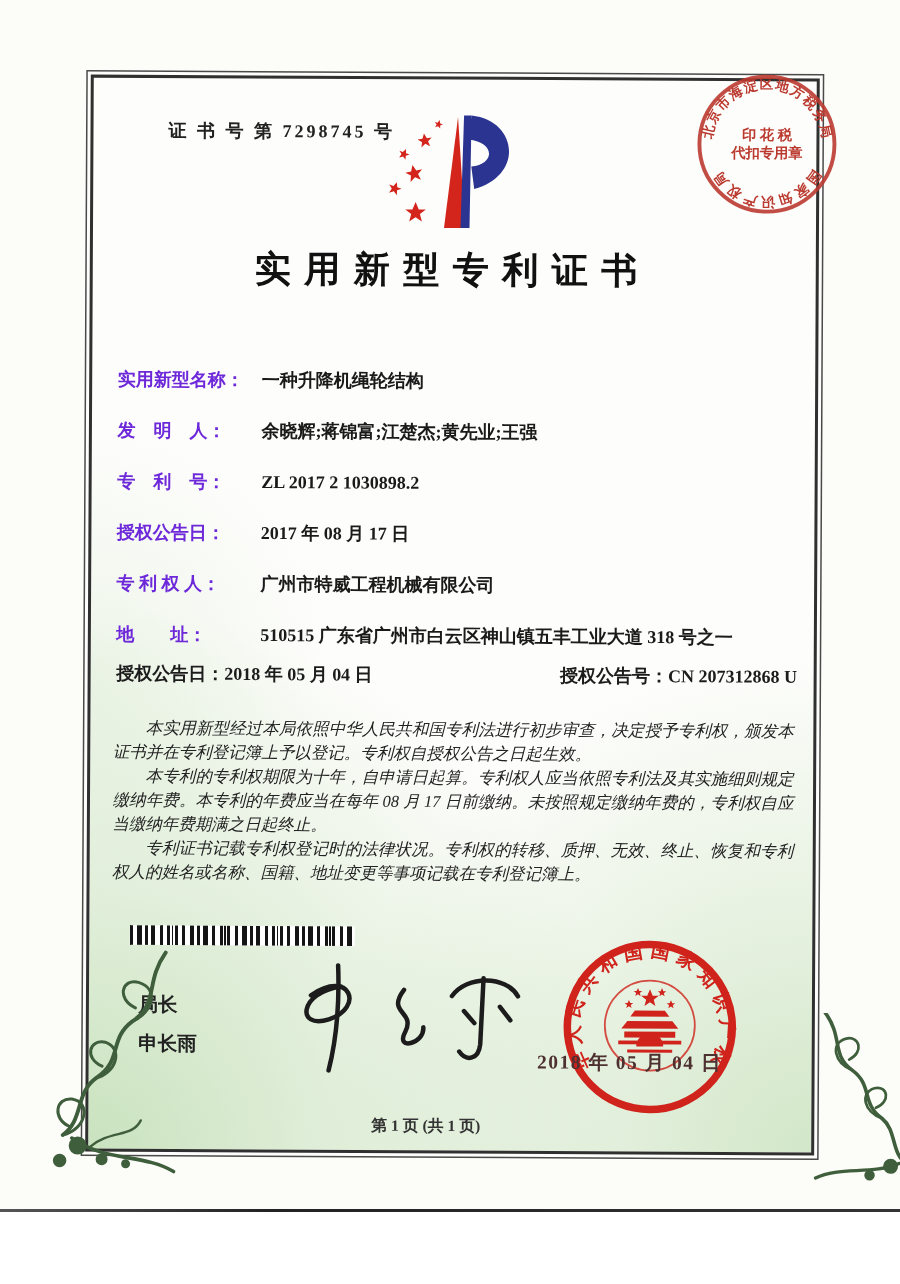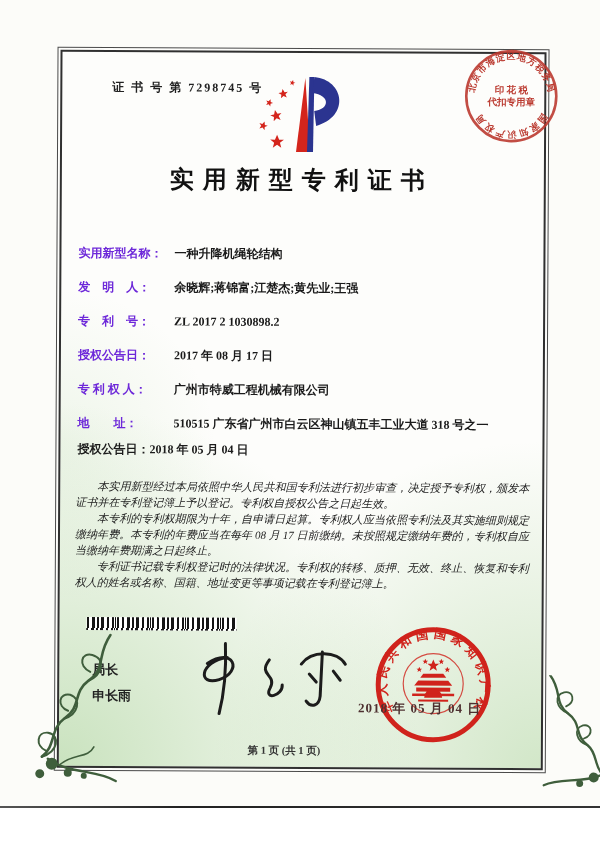--- a/index.html
+++ b/index.html
@@ -135,20 +135,21 @@
       <div class="frow">
         <span class="flabel">专 利 权 人：</span>
         <span class="fvalue">广州市特威工程机械有限公司</span>
       </div>
       <div class="frow" style="margin-bottom:6px;">
         <span class="flabel">地　　址：</span>
         <span class="fvalue">510515 广东省广州市白云区神山镇五丰工业大道 318 号之一</span>
       </div>
       <div class="grow">
         <span class="gitem"><span>授权公告日：</span><span>2018 年 05 月 04 日</span></span>
+        <span class="gitem"><span>授权公告号：</span><span>CN 207312868 U</span></span>
       </div>
     </div>
 
     <div class="paras">
       <p>本实用新型经过本局依照中华人民共和国专利法进行初步审查，决定授予专利权，颁发本证书并在专利登记簿上予以登记。专利权自授权公告之日起生效。</p>
       <p>本专利的专利权期限为十年，自申请日起算。专利权人应当依照专利法及其实施细则规定缴纳年费。本专利的年费应当在每年 08 月 17 日前缴纳。未按照规定缴纳年费的，专利权自应当缴纳年费期满之日起终止。</p>
       <p>专利证书记载专利权登记时的法律状况。专利权的转移、质押、无效、终止、恢复和专利权人的姓名或名称、国籍、地址变更等事项记载在专利登记簿上。</p>
     </div>
 
     <div class="barcode"></div>

